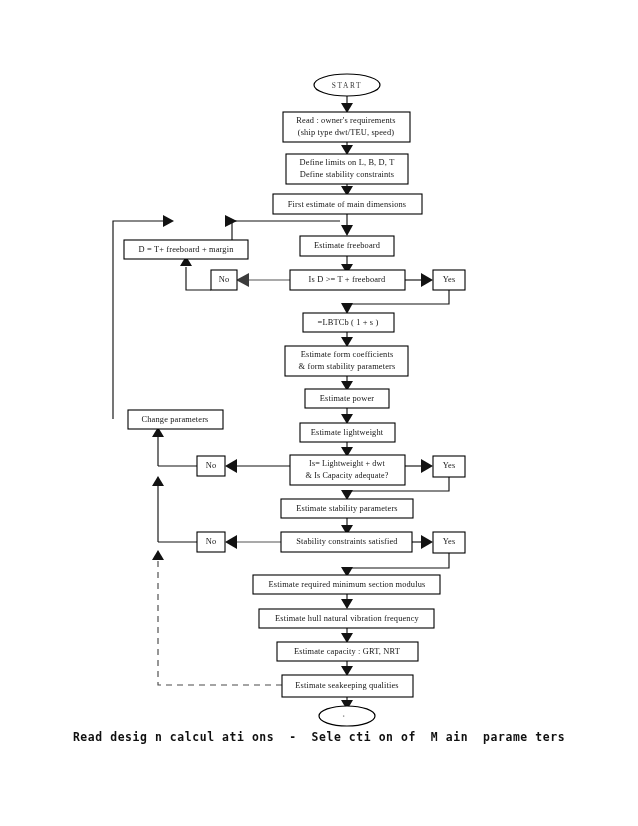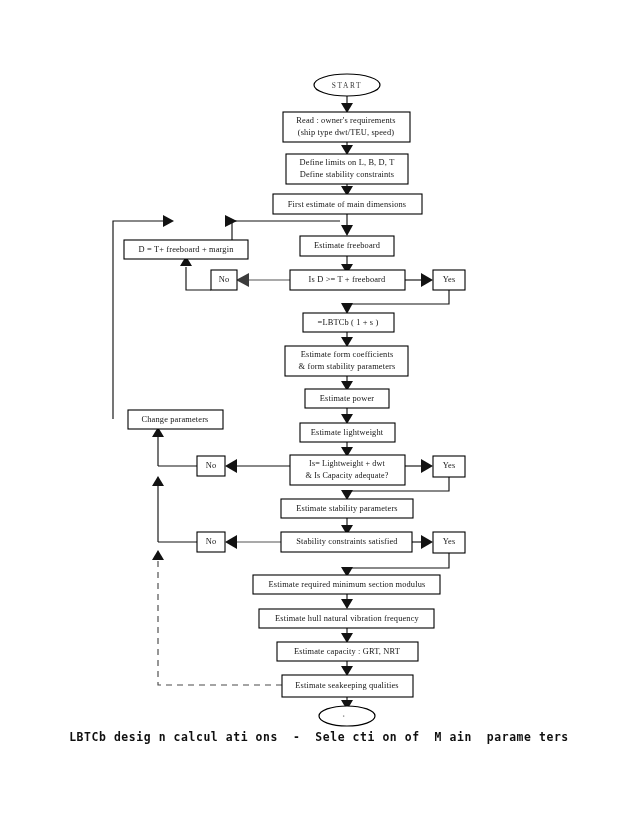--- a/index.html
+++ b/index.html
@@ -318,14 +318,14 @@
       <text class="node-label" x="347" y="686">Estimate seakeeping qualities</text>
     </g>
 
     <g>
       <ellipse class="node-oval" cx="347" cy="716" rx="28" ry="10"></ellipse>
       <text class="node-label tiny" x="344" y="716">e</text>
     </g>
 
   </svg>
 
-  <div class="caption">LBTCb desig n calcul ati ons  -  Sele cti on of  M ain  parame ters</div>
+  <div class="caption">Read desig n calcul ati ons  -  Sele cti on of  M ain  parame ters</div>
 </div>
 
 </body></html>

